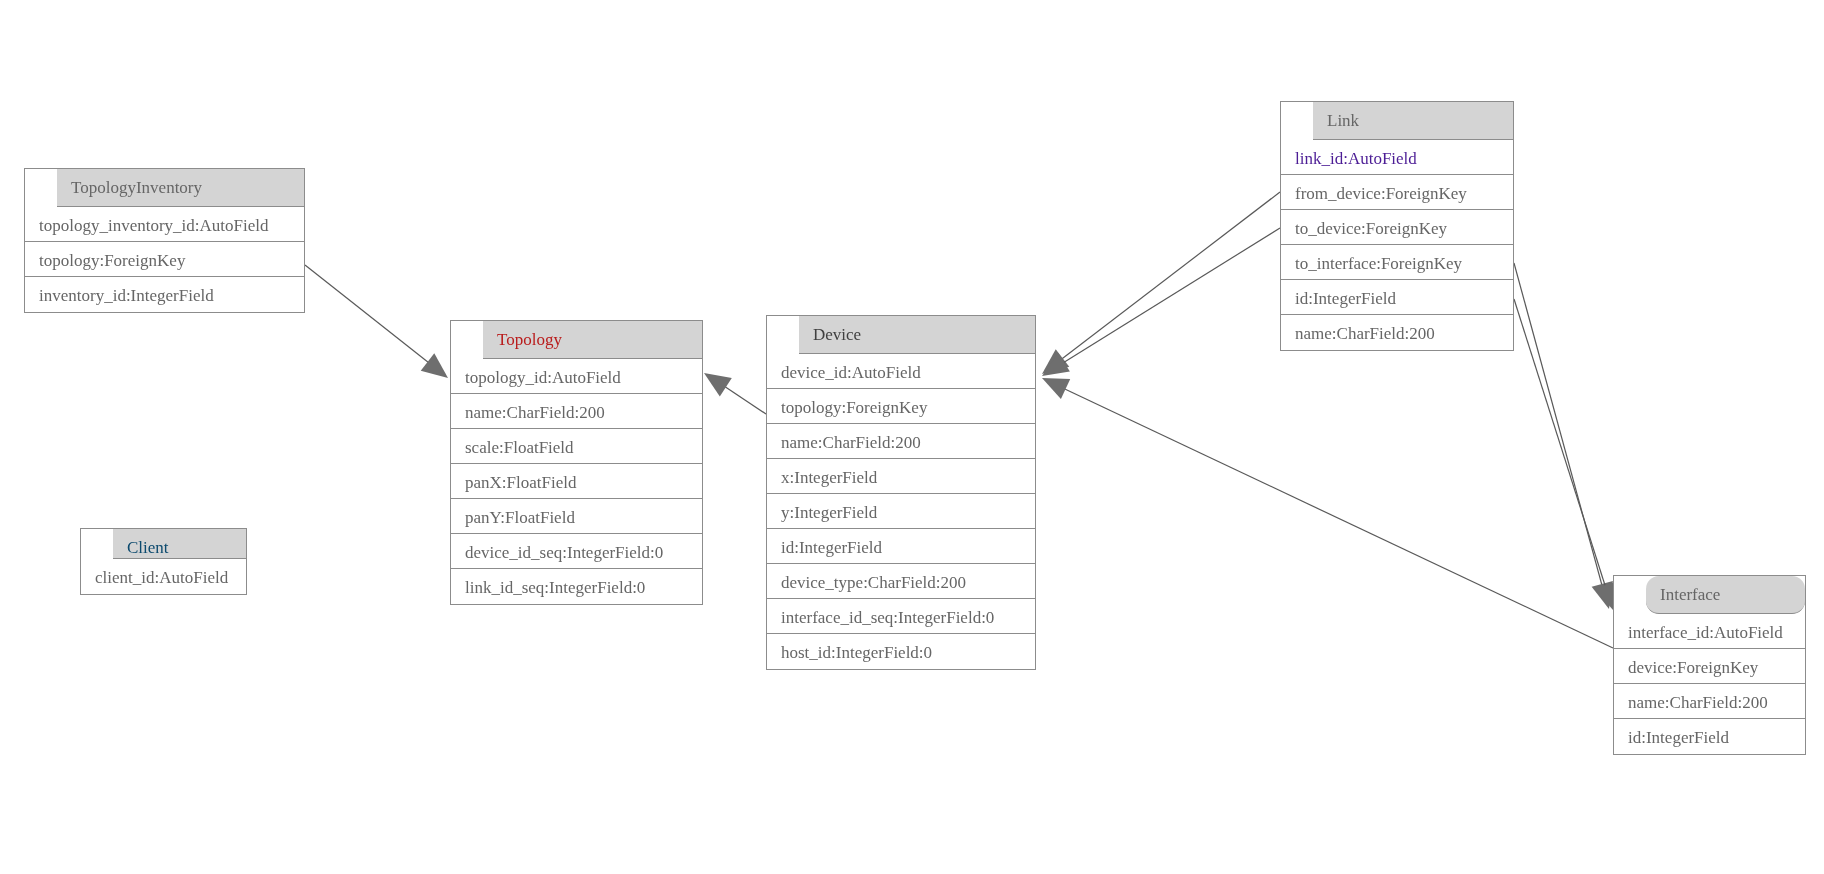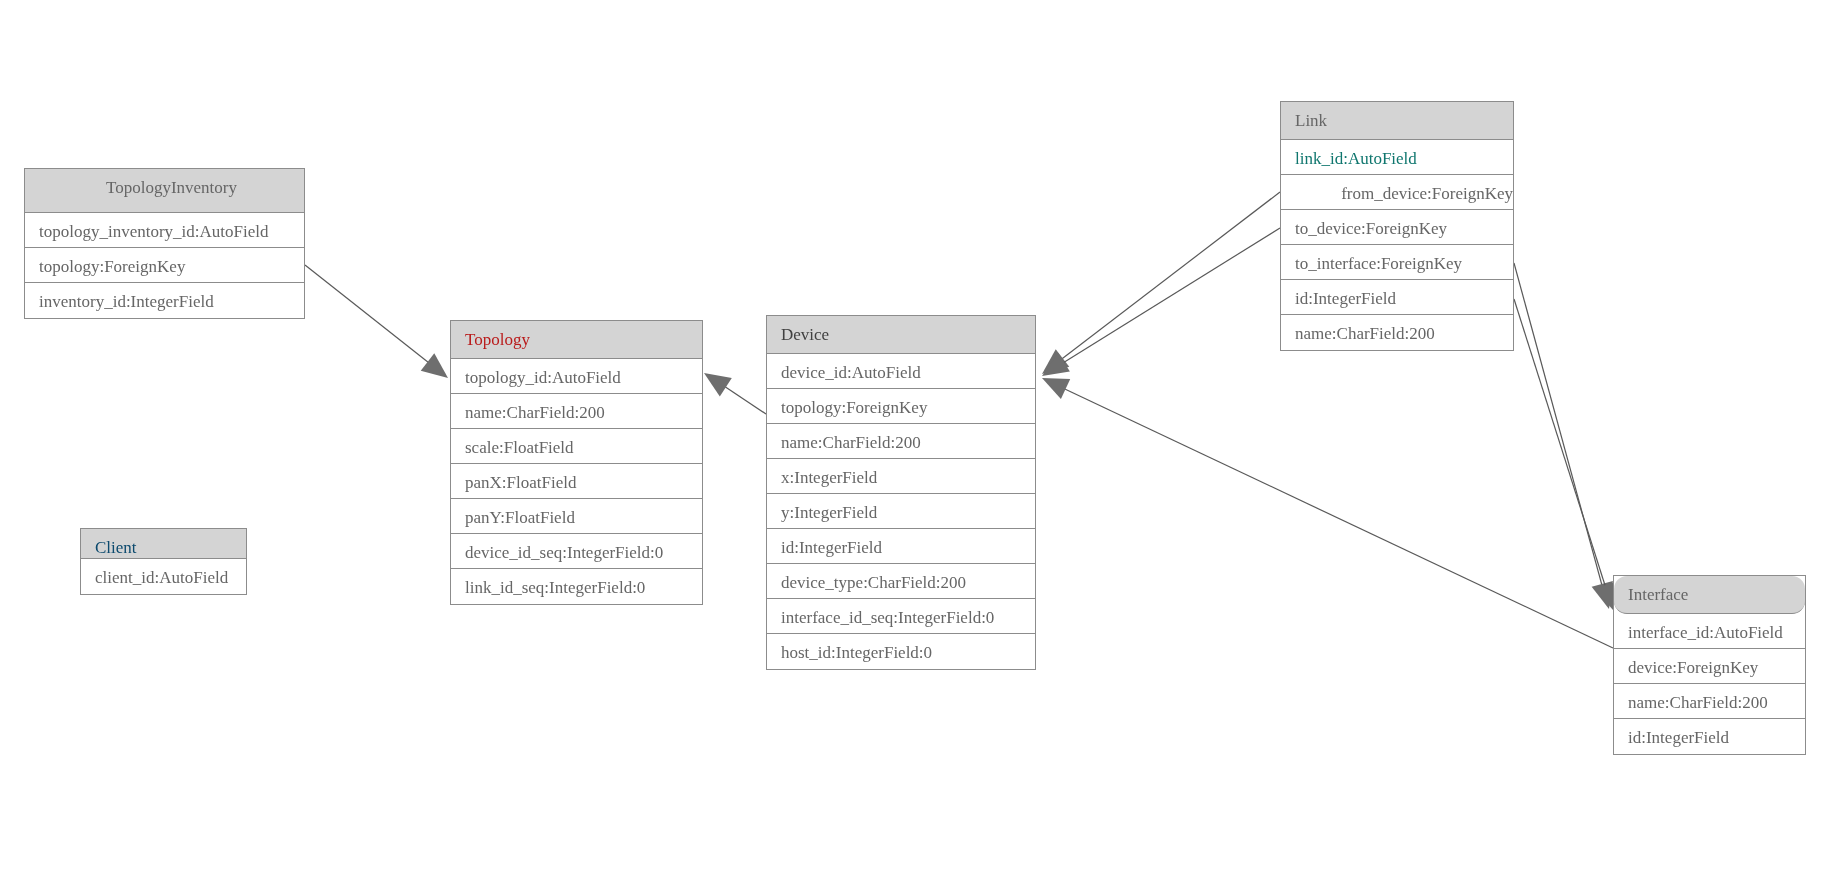--- a/index.html
+++ b/index.html
@@ -35,20 +35,21 @@
   }
   .entity-header {
     box-sizing: border-box;
     background: #d4d4d4;
     border-bottom: 1px solid #8c8c8c;
     color: #666666;
     font-size: 17px;
     line-height: 1;
     padding: 10px 0 10px 14px;
     white-space: nowrap;
+    margin-left: 32px;
   }
   .entity-row {
     box-sizing: border-box;
     background: #ffffff;
     border-bottom: 1px solid #8c8c8c;
     color: #666666;
     font-size: 17px;
     line-height: 1;
     padding: 10px 0 10px 14px;
     white-space: nowrap;
@@ -87,21 +88,21 @@
         <path d="M 1514,263 L 1606,600" stroke="#595959" stroke-width="1.2" fill="none"></path>
         <polygon points="0,0 -26,-11 -26,11" fill="#6e6e6e" transform="translate(1609,609) rotate(75)"></polygon>
       </g>
       <g>
         <path d="M 1514,299 L 1610,601" stroke="#595959" stroke-width="1.2" fill="none"></path>
         <polygon points="0,0 -26,-11 -26,11" fill="#6e6e6e" transform="translate(1613,610) rotate(72)"></polygon>
       </g>
     </svg>
 
 <div class="entity" style="left: 24px; top: 168px; width: 281px; border-color: rgb(140, 140, 140);">
-      <div class="entity-header" style="height: 44px; background: rgb(212, 212, 212); color: rgb(102, 102, 102); border-bottom-color: rgb(140, 140, 140); text-align: center;">TopologyInventory</div>
+      <div class="entity-header" style="height: 38px; background: rgb(212, 212, 212); color: rgb(102, 102, 102); border-bottom-color: rgb(140, 140, 140);">TopologyInventory</div>
       <div class="entity-row" style="height: 35px; color: rgb(102, 102, 102); border-bottom-color: rgb(140, 140, 140);">topology_inventory_id:AutoField</div>
       <div class="entity-row" style="height: 35px; color: rgb(102, 102, 102); border-bottom-color: rgb(140, 140, 140);">topology:ForeignKey</div>
       <div class="entity-row last" style="height: 35px; color: rgb(102, 102, 102); border-bottom-color: rgb(140, 140, 140);">inventory_id:IntegerField</div>
     </div>
     <div class="entity" style="left: 450px; top: 320px; width: 253px; border-color: rgb(140, 140, 140);">
       <div class="entity-header" style="height: 38px; background: rgb(212, 212, 212); color: #b91c1c; border-bottom-color: rgb(140, 140, 140);">Topology</div>
       <div class="entity-row" style="height: 35px; color: rgb(102, 102, 102); border-bottom-color: rgb(140, 140, 140);">topology_id:AutoField</div>
       <div class="entity-row" style="height: 35px; color: rgb(102, 102, 102); border-bottom-color: rgb(140, 140, 140);">name:CharField:200</div>
       <div class="entity-row" style="height: 35px; color: rgb(102, 102, 102); border-bottom-color: rgb(140, 140, 140);">scale:FloatField</div>
       <div class="entity-row" style="height: 35px; color: rgb(102, 102, 102); border-bottom-color: rgb(140, 140, 140);">panX:FloatField</div>
@@ -116,22 +117,22 @@
       <div class="entity-row" style="height: 35px; color: rgb(102, 102, 102); border-bottom-color: rgb(140, 140, 140);">name:CharField:200</div>
       <div class="entity-row" style="height: 35px; color: rgb(102, 102, 102); border-bottom-color: rgb(140, 140, 140);">x:IntegerField</div>
       <div class="entity-row" style="height: 35px; color: rgb(102, 102, 102); border-bottom-color: rgb(140, 140, 140);">y:IntegerField</div>
       <div class="entity-row" style="height: 35px; color: rgb(102, 102, 102); border-bottom-color: rgb(140, 140, 140);">id:IntegerField</div>
       <div class="entity-row" style="height: 35px; color: rgb(102, 102, 102); border-bottom-color: rgb(140, 140, 140);">device_type:CharField:200</div>
       <div class="entity-row" style="height: 35px; color: rgb(102, 102, 102); border-bottom-color: rgb(140, 140, 140);">interface_id_seq:IntegerField:0</div>
       <div class="entity-row last" style="height: 35px; color: rgb(102, 102, 102); border-bottom-color: rgb(140, 140, 140);">host_id:IntegerField:0</div>
     </div>
     <div class="entity" style="left: 1280px; top: 101px; width: 234px; border-color: rgb(140, 140, 140);">
       <div class="entity-header" style="height: 38px; background: rgb(212, 212, 212); color: rgb(102, 102, 102); border-bottom-color: rgb(140, 140, 140);">Link</div>
-      <div class="entity-row" style="height: 35px; color: #0f766e; border-bottom-color: rgb(140, 140, 140);">link_id:AutoField</div>
-      <div class="entity-row" style="height: 35px; color: rgb(102, 102, 102); border-bottom-color: rgb(140, 140, 140); text-align: right;">from_device:ForeignKey</div>
+      <div class="entity-row" style="height: 35px; color: #4c1d95; border-bottom-color: rgb(140, 140, 140);">link_id:AutoField</div>
+      <div class="entity-row" style="height: 35px; color: rgb(102, 102, 102); border-bottom-color: rgb(140, 140, 140);">from_device:ForeignKey</div>
       <div class="entity-row" style="height: 35px; color: rgb(102, 102, 102); border-bottom-color: rgb(140, 140, 140);">to_device:ForeignKey</div>
       <div class="entity-row" style="height: 35px; color: rgb(102, 102, 102); border-bottom-color: rgb(140, 140, 140);">to_interface:ForeignKey</div>
       <div class="entity-row" style="height: 35px; color: rgb(102, 102, 102); border-bottom-color: rgb(140, 140, 140);">id:IntegerField</div>
       <div class="entity-row last" style="height: 35px; color: rgb(102, 102, 102); border-bottom-color: rgb(140, 140, 140);">name:CharField:200</div>
     </div>
     <div class="entity" style="left: 80px; top: 528px; width: 167px; border-color: rgb(140, 140, 140);">
       <div class="entity-header" style="height: 30px; background: rgb(212, 212, 212); color: #0c4a6e; border-bottom-color: rgb(140, 140, 140);">Client</div>
       <div class="entity-row last" style="height: 35px; color: rgb(102, 102, 102); border-bottom-color: rgb(140, 140, 140);">client_id:AutoField</div>
     </div>
     <div class="entity" style="left: 1613px; top: 575px; width: 193px; border-color: rgb(140, 140, 140);">

